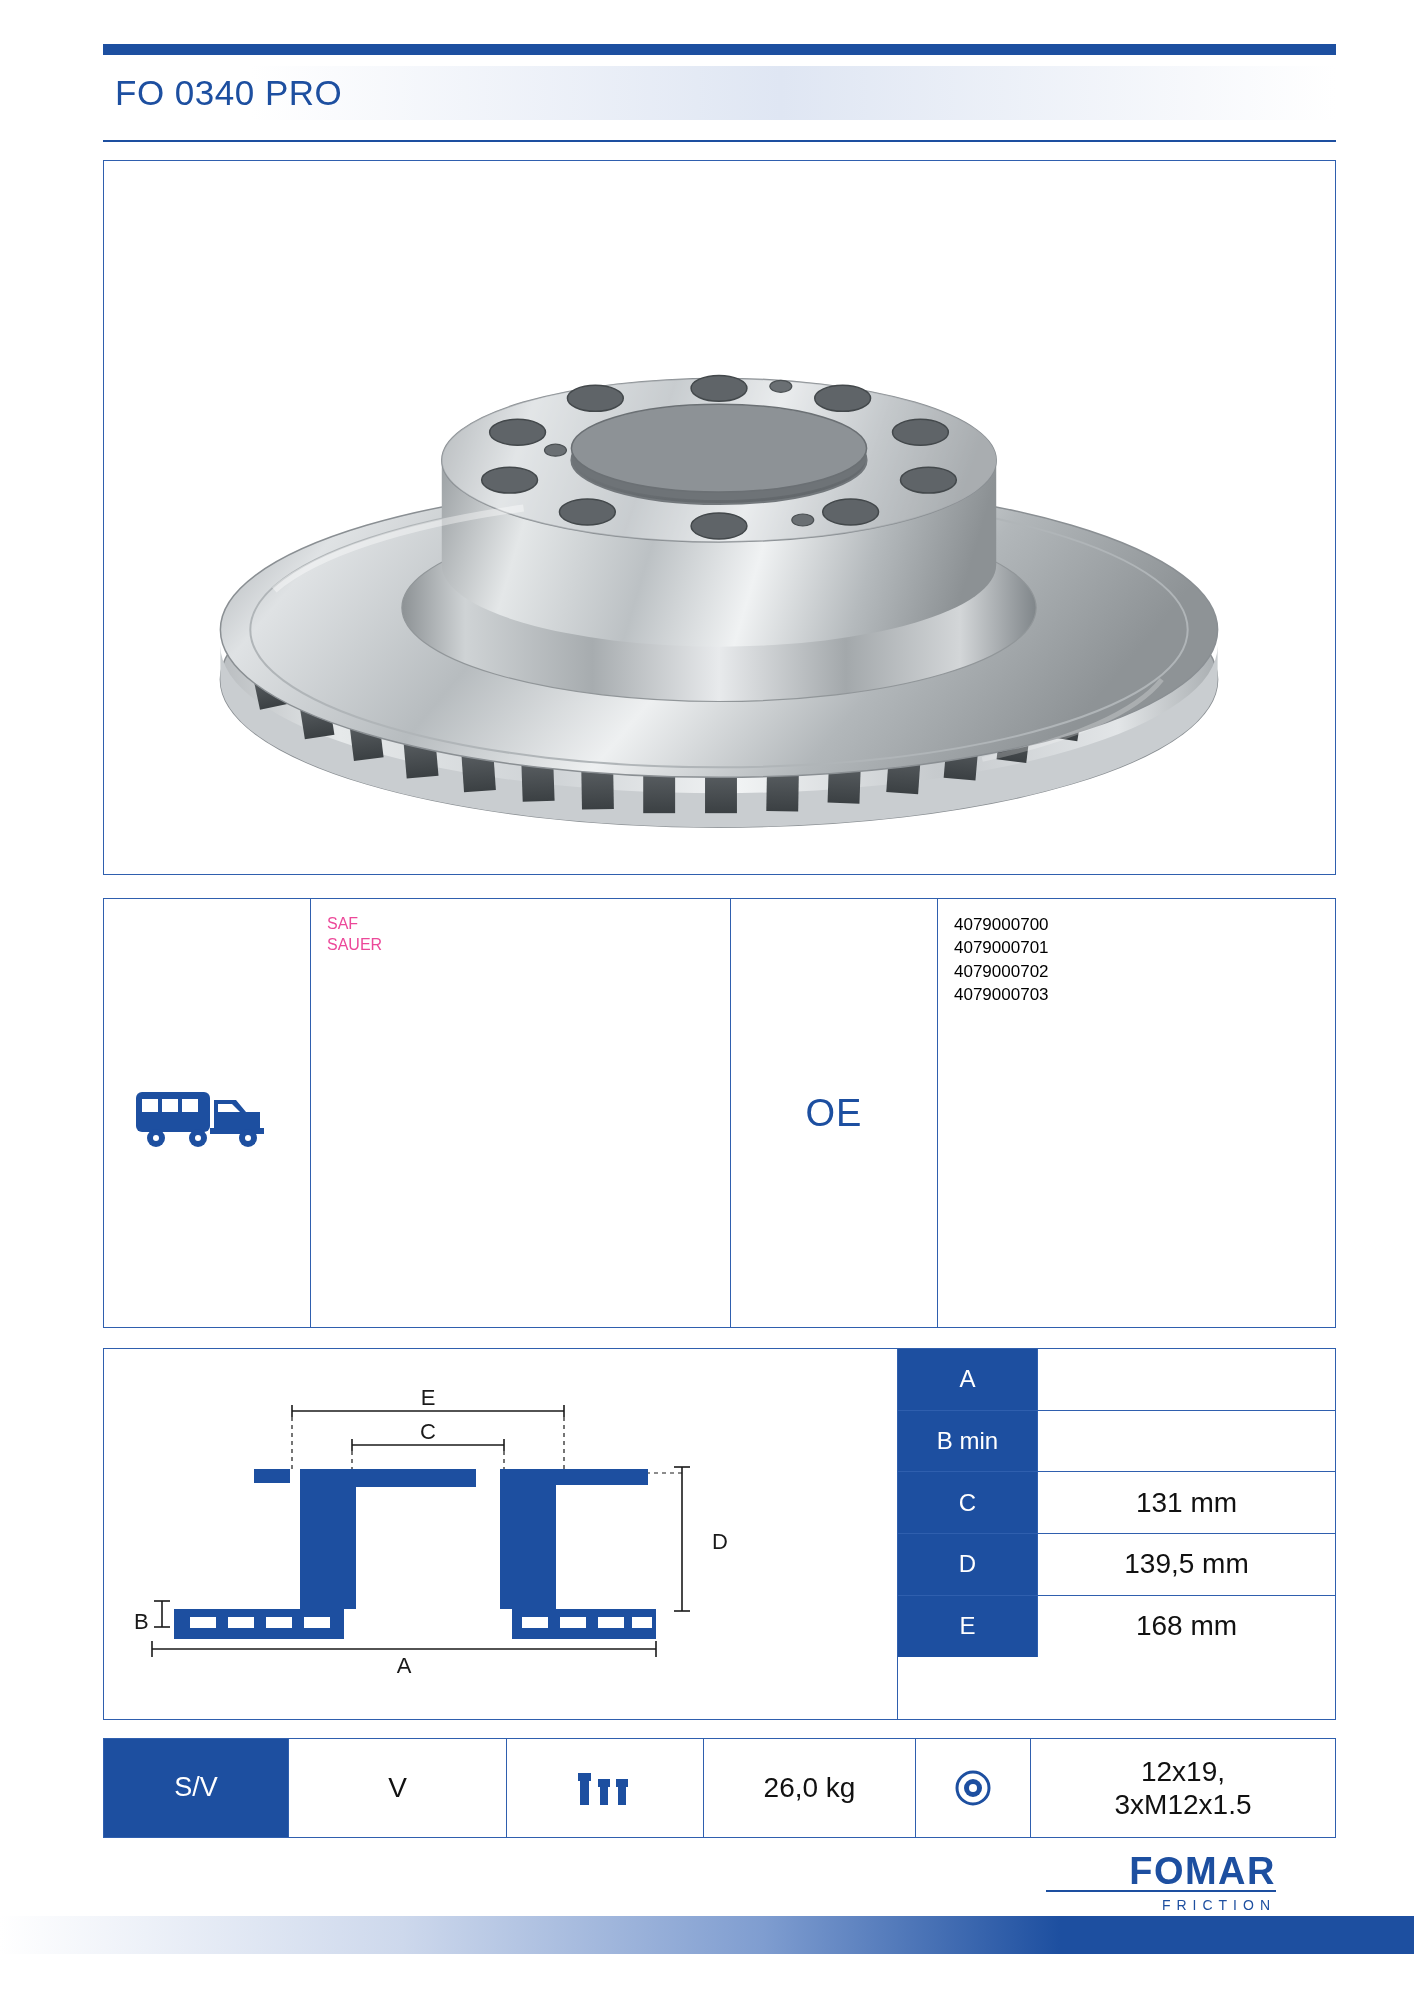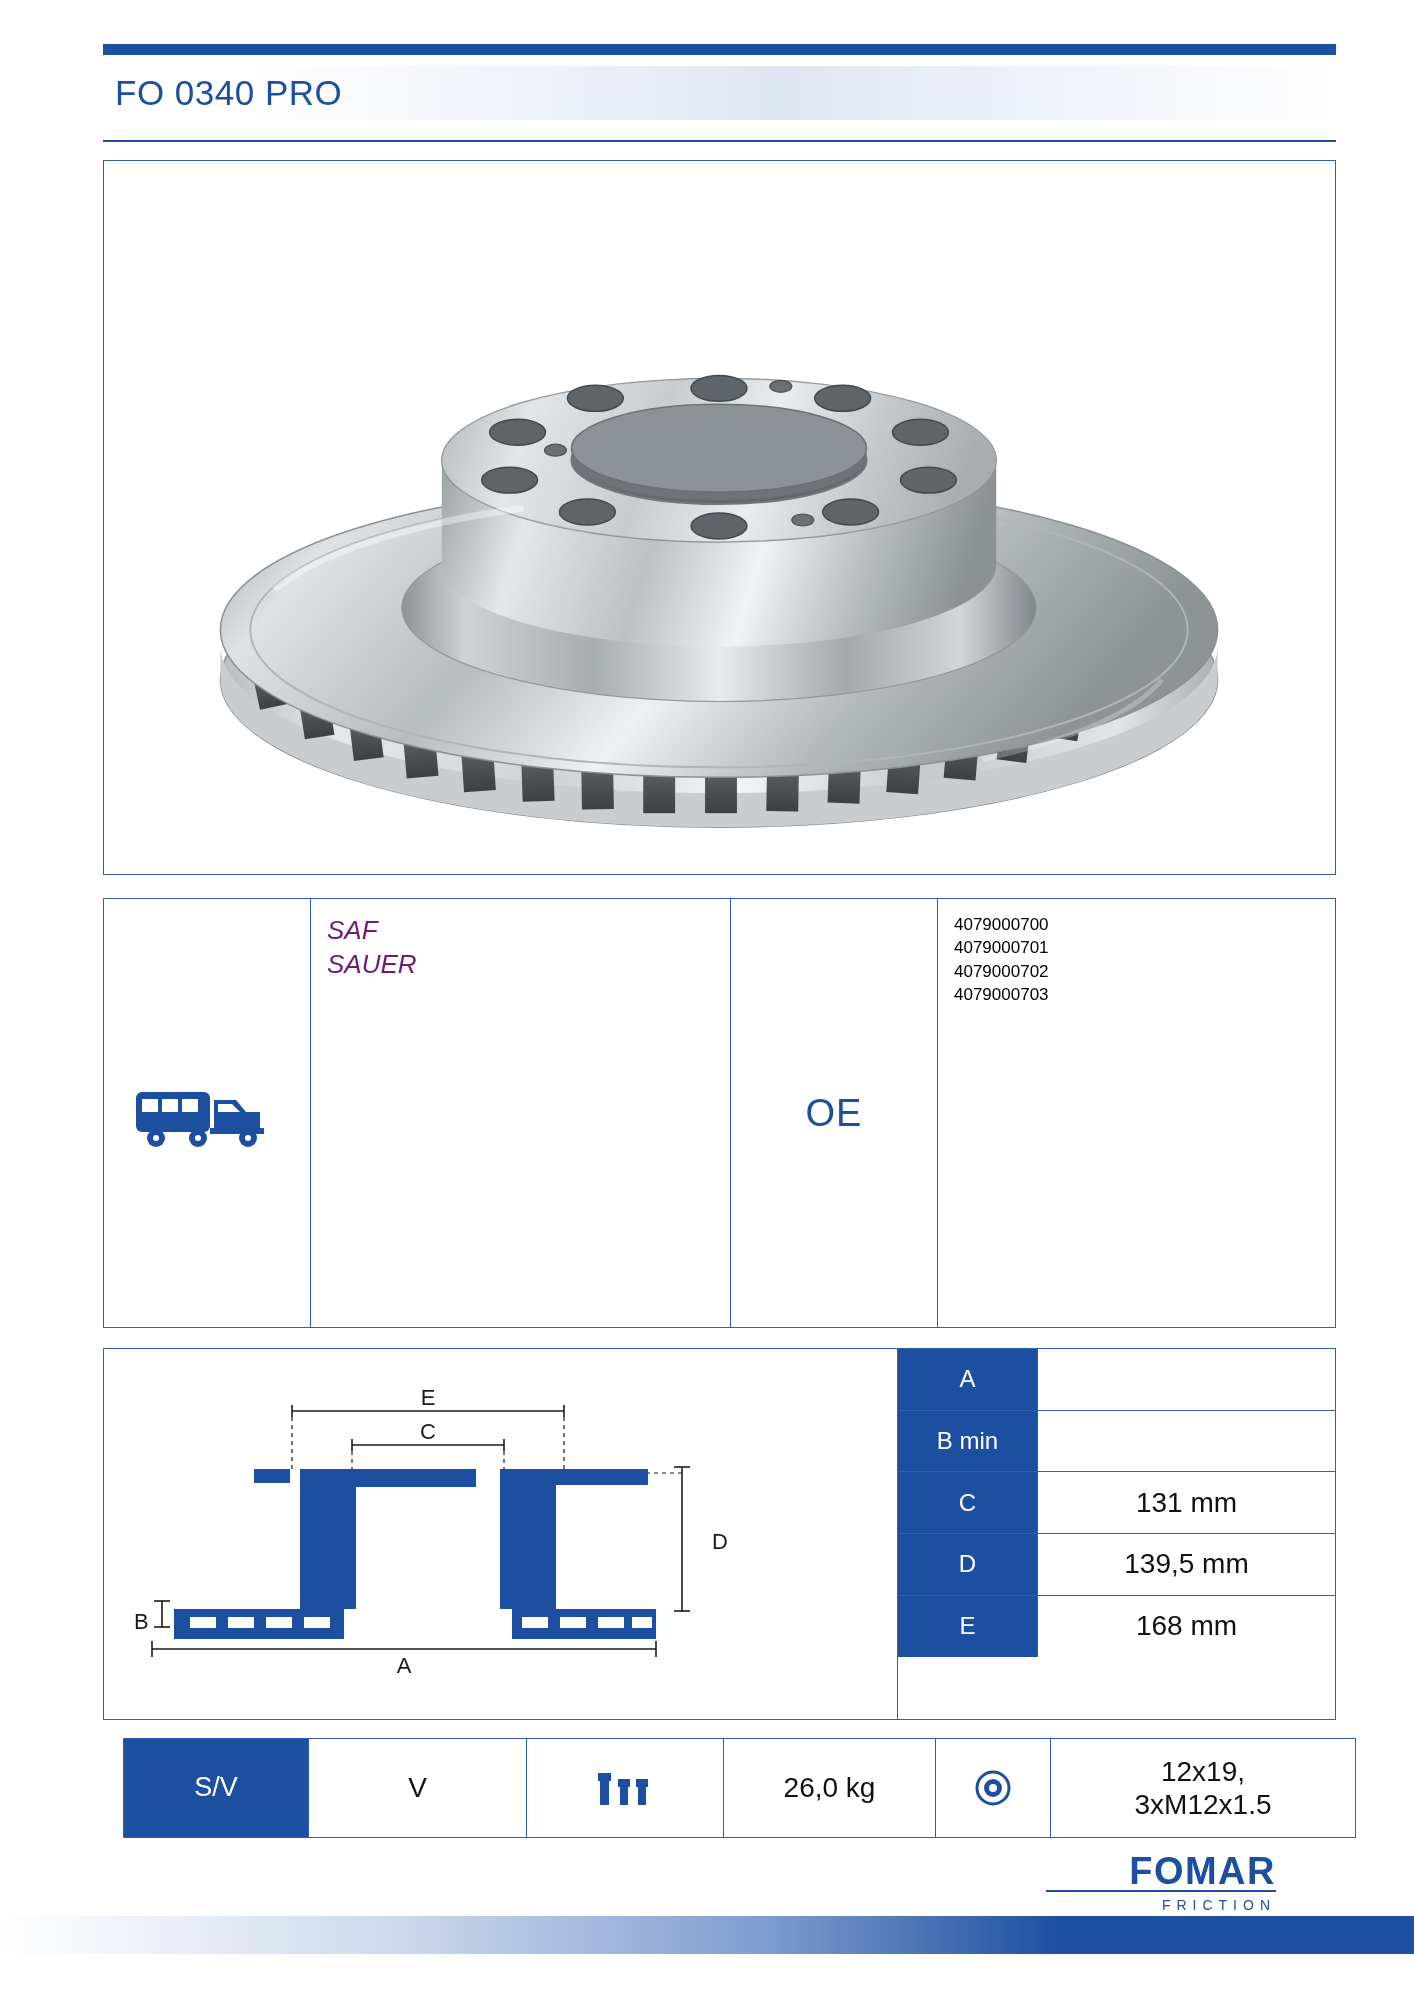--- a/index.html
+++ b/index.html
@@ -71,25 +71,24 @@
     display: grid;
     grid-template-columns: 207px 420px 207px 1fr;
   }
   .oe-cell {
     border-right: 1px solid #2f5fae;
     position: relative;
     padding: 14px 16px;
   }
   .oe-cell:last-child { border-right: none; }
   .oe-names {
-    font-size: 26px;
+    font-size: 16px;
     line-height: 1.32;
-    color: #701a75;
+    color: #ec4899;
     white-space: pre-line;
-    font-style: italic;
   }
   .oe-label {
     display: flex;
     align-items: center;
     justify-content: center;
     height: 100%;
     font-size: 38px;
     color: #1d4fa0;
     letter-spacing: 1px;
   }
@@ -149,21 +148,20 @@
   }
 
   
   .spec-bar {
     position: absolute;
     left: 103px; top: 1738px;
     width: 1233px; height: 100px;
     border: 1px solid #2f5fae;
     display: grid;
     grid-template-columns: 185px 218px 197px 212px 115px 1fr;
-    margin-left: 20px;
   }
   .spec-cell {
     border-right: 1px solid #2f5fae;
     display: flex;
     align-items: center;
     justify-content: center;
     font-size: 28px;
     color: #111;
     text-align: center;
     line-height: 1.18;

